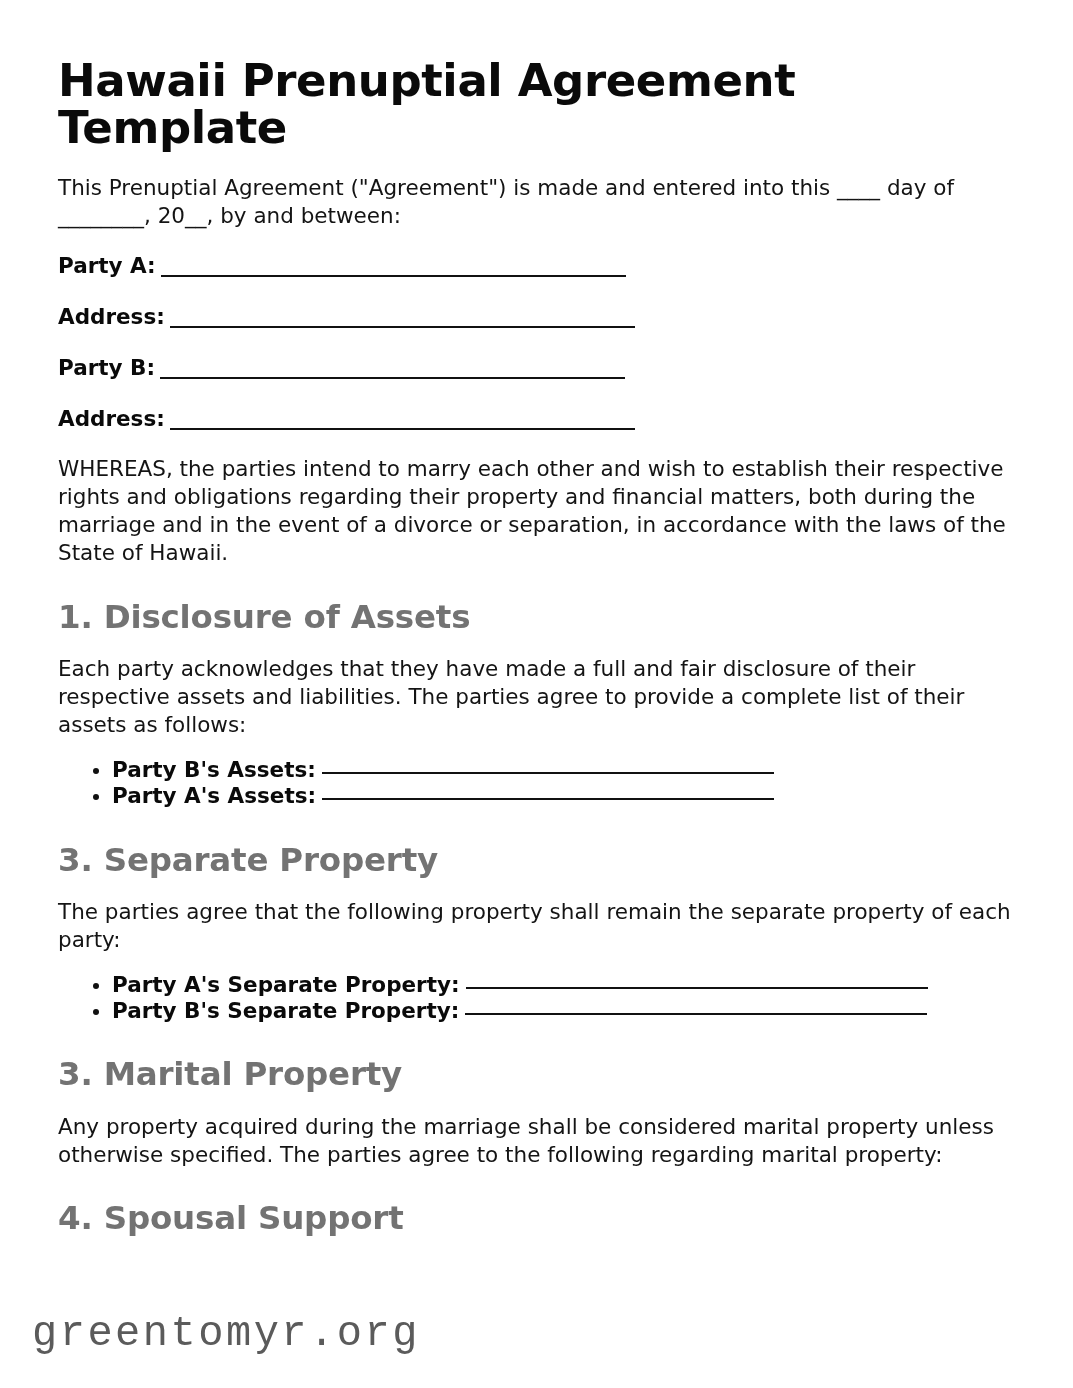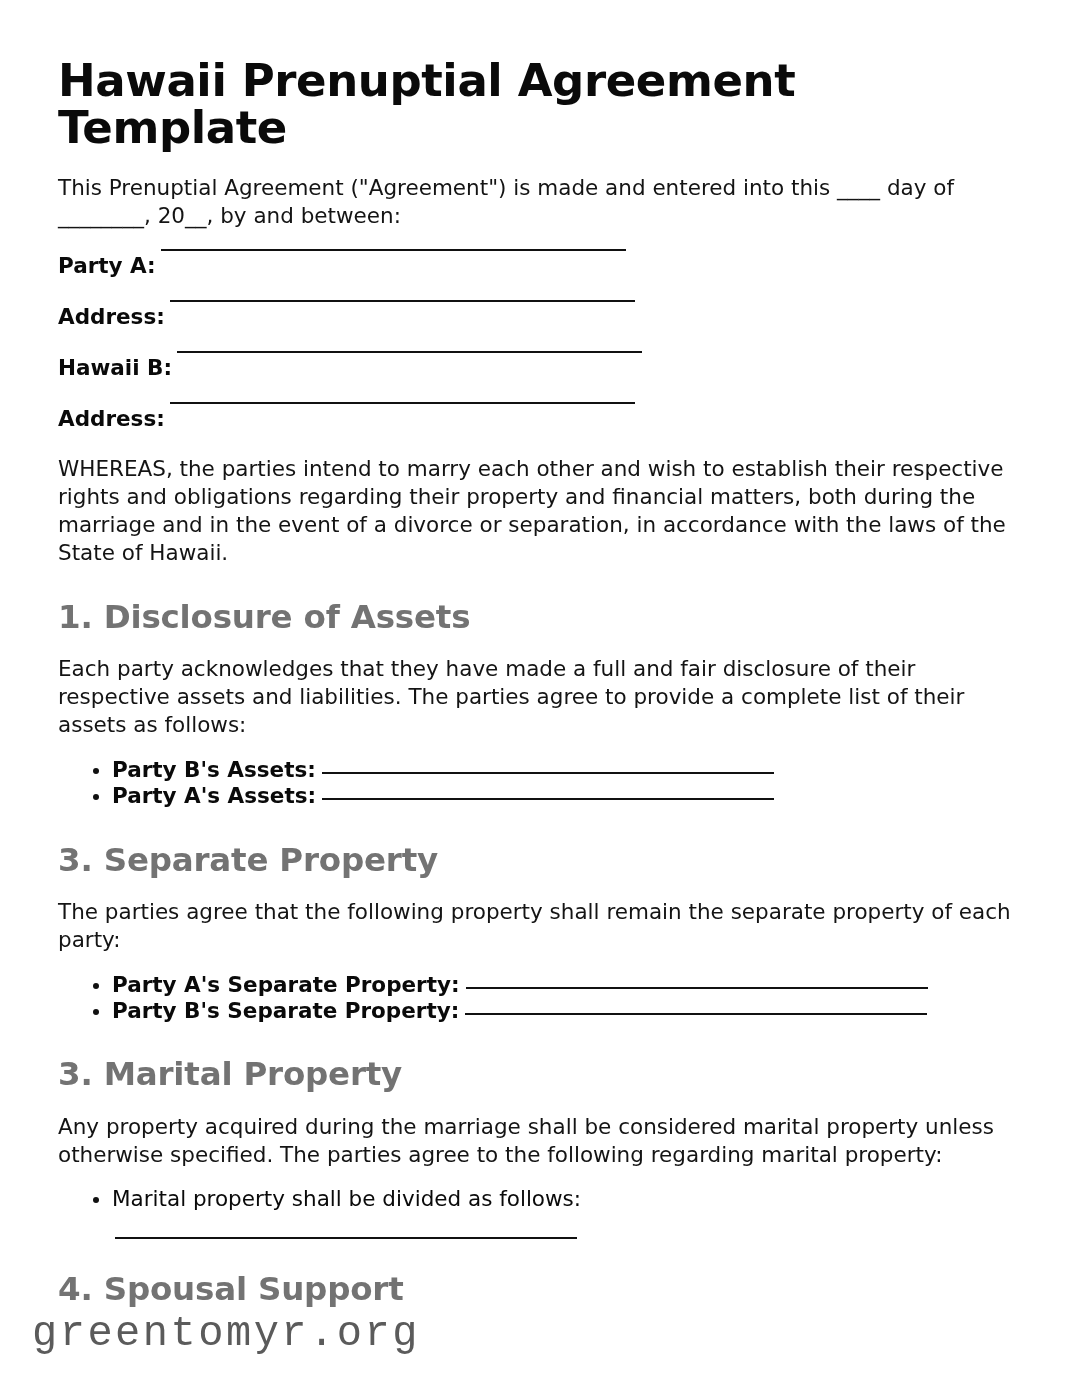--- a/index.html
+++ b/index.html
@@ -48,21 +48,21 @@
   }
   .para.tight { padding-top: 19px; }
 
   
   .field-row {
     font-size: 21.5px;
     line-height: 1.30;
     font-weight: bold;
     padding-top: 23px;
     display: flex;
-    align-items: flex-start;
+    align-items: flex-end;
     color: #0a0a0a;
   }
   .field-label { white-space: pre; }
   .field-rule {
     display: inline-block;
     border-bottom: 2.2px solid #111;
     height: 0;
     position: relative;
     top: -3px;
     margin-left: 5px;
@@ -155,21 +155,21 @@
     <span class="field-label">Party A:</span>
     <span class="field-rule rule-w-465"></span>
   </div>
 
   <div class="field-row">
     <span class="field-label">Address:</span>
     <span class="field-rule rule-w-465"></span>
   </div>
 
   <div class="field-row">
-    <span class="field-label">Hawaii B:</span>
+    <span class="field-label">Party B:</span>
     <span class="field-rule rule-w-465"></span>
   </div>
 
   <div class="field-row">
     <span class="field-label">Address:</span>
     <span class="field-rule rule-w-465"></span>
   </div>
 
   <p class="para">WHEREAS, the parties intend to marry each other and wish to establish their respective rights and obligations regarding their property and financial matters, both during the marriage and in the event of a divorce or separation, in accordance with the laws of the State of Hawaii.</p>
 
@@ -197,24 +197,18 @@
     </li>
     <li>
       <span class="bullet-text">Party B's Separate Property:</span><span class="inline-rule rule-w-462"></span>
     </li>
   </ul>
 
   <h2 class="section-heading">3. Marital Property</h2>
 
   <p class="para tight">Any property acquired during the marriage shall be considered marital property unless otherwise specified. The parties agree to the following regarding marital property:</p>
 
-  <ul class="bullets plain">
-    <li>
-      <span class="bullet-text">Marital property shall be divided as follows:</span>
-      <span class="bullet-blank-line"></span>
-    </li>
-  </ul>
 
   <h2 class="section-heading">4. Spousal Support</h2>
 
 </div>
 
 <div class="watermark">greentomyr.org</div>
 
 </body></html>

